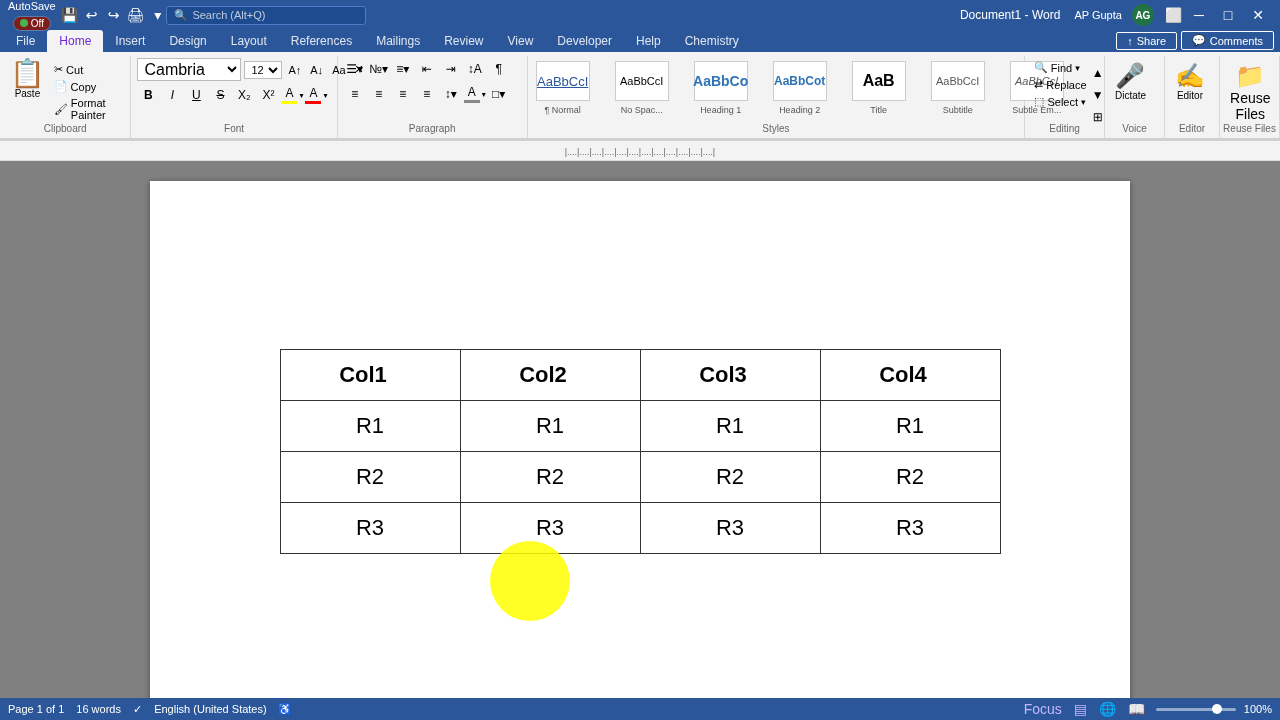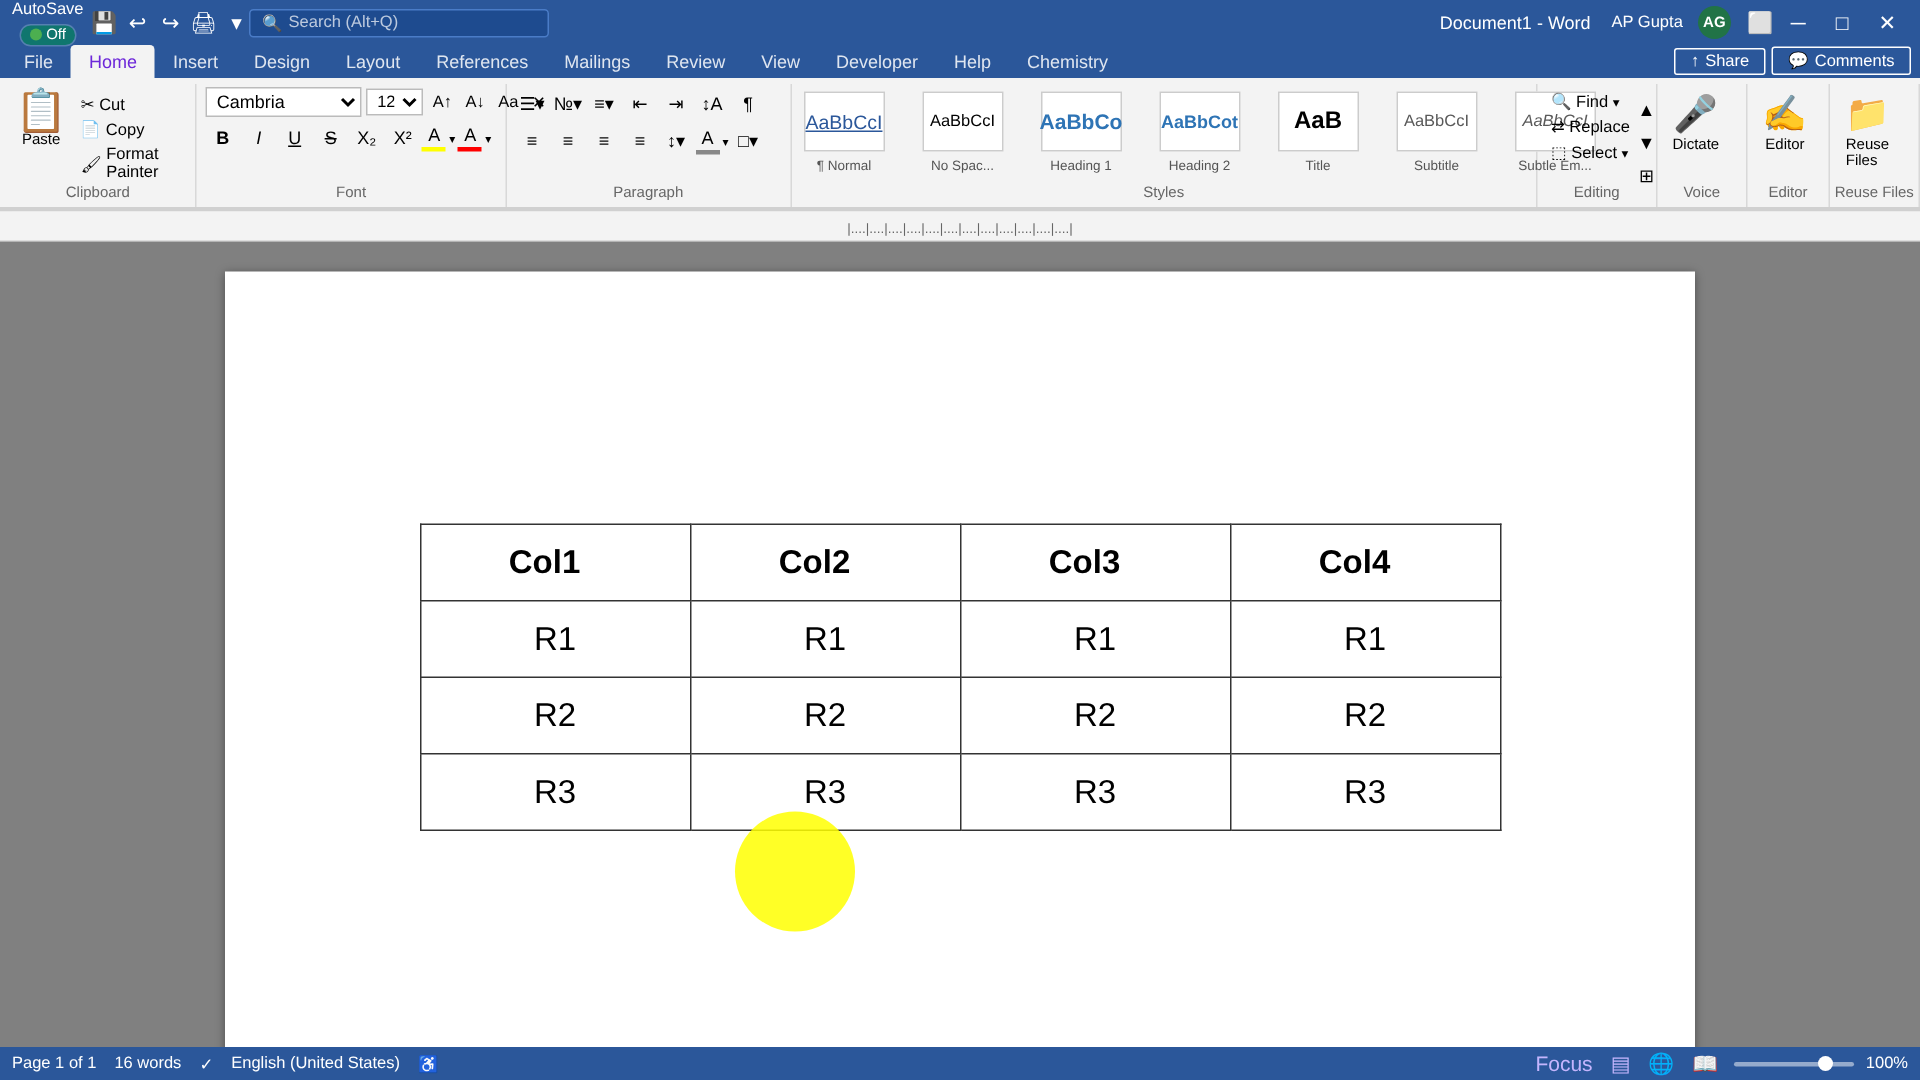--- a/index.html
+++ b/index.html
@@ -12,21 +12,21 @@
       display: flex;
       align-items: center;
       justify-content: space-between;
       padding: 0 8px;
       color: white;
     }
     #title-bar-left { display: flex; align-items: center; gap: 6px; }
     #title-bar-center { flex: 1; text-align: center; font-size: 12px; color: white; }
     #title-bar-right { display: flex; align-items: center; gap: 4px; }
     .autosave-area { display: flex; align-items: center; gap: 4px; font-size: 11px; flex-direction: column; }
-    .autosave-toggle { background: #0f766e; border: 1px solid #5580b0; border-radius: 10px; padding: 1px 6px; font-size: 10px; display: flex; align-items: center; gap: 3px; }
+    .autosave-toggle { background: #7f1d1d; border: 1px solid #5580b0; border-radius: 10px; padding: 1px 6px; font-size: 10px; display: flex; align-items: center; gap: 3px; }
     .toggle-dot { width: 8px; height: 8px; border-radius: 50%; background: #4caf50; }
     .win-btn { background: none; border: none; color: white; font-size: 14px; padding: 2px 8px; cursor: pointer; }
     .qs-icon { width: 16px; height: 16px; display: inline-flex; align-items: center; justify-content: center; color: white; font-size: 14px; }
     #search-bar {
       background: #1e4b8f;
       border: 1px solid #4a7cc7;
       border-radius: 3px;
       padding: 2px 8px;
       color: white;
       font-size: 11px;
@@ -53,21 +53,21 @@
     .ribbon-group { display: flex; flex-direction: column; align-items: flex-start; padding: 0 6px; border-right: 1px solid #d8d8d8; min-height: 82px; position: relative; }
     .ribbon-group-content { display: flex; align-items: flex-start; gap: 2px; flex: 1; padding-top: 2px; }
     .ribbon-group-label { font-size: 10px; color: #666; text-align: center; width: 100%; padding: 2px 0; position: absolute; bottom: 2px; left: 0; right: 0; }
 
     
     .paste-btn { display: flex; flex-direction: column; align-items: center; padding: 2px 4px; cursor: pointer; }
     .paste-icon { font-size: 28px; line-height: 1; }
     .clipboard-small { display: flex; flex-direction: column; gap: 2px; padding-top: 4px; }
     .small-btn { display: flex; align-items: center; gap: 3px; padding: 1px 3px; cursor: pointer; font-size: 11px; border-radius: 2px; }
     .font-row1 { display: flex; align-items: center; gap: 3px; }
-    .font-select { font-size: 12px; padding: 1px 2px; border: 1px solid #bbb; background: white; width: 104px; }
+    .font-select { font-size: 16px; padding: 1px 2px; border: 1px solid #bbb; background: white; width: 104px; }
     .font-size-select { font-size: 11px; padding: 1px 2px; border: 1px solid #bbb; background: white; width: 38px; }
     .font-size-btn { font-size: 11px; padding: 0 3px; cursor: pointer; border: none; background: none; }
     .font-row2 { display: flex; align-items: center; gap: 2px; }
     .fmt-btn { width: 22px; height: 22px; display: flex; align-items: center; justify-content: center; cursor: pointer; border: 1px solid transparent; border-radius: 2px; font-size: 12px; background: none; }
     .fmt-btn.bold { font-weight: bold; }
     .fmt-btn.italic { font-style: italic; }
     .fmt-btn.underline { text-decoration: underline; }
     .color-btn { display: flex; flex-direction: column; align-items: center; gap: 1px; cursor: pointer; }
     .color-bar { width: 16px; height: 3px; }
     .dropdown-arrow { font-size: 8px; }
@@ -391,21 +391,21 @@
           <span style="font-size:10px;">Editor</span>
         </div>
       </div>
       <span class="ribbon-group-label">Editor</span>
     </div>
 
     <div class="ribbon-group reuse-group" style="min-width:60px;">
       <div class="ribbon-group-content" style="flex-direction:column; align-items:center; padding-top:4px;">
         <div class="paste-btn">
           <span style="font-size:24px;">📁</span>
-          <span style="font-size:10px; text-align:left;">Reuse<br>Files</span>
+          <span style="font-size:14px; text-align:center;">Reuse<br>Files</span>
         </div>
       </div>
       <span class="ribbon-group-label">Reuse Files</span>
     </div>
 
   </div>
 </div>
 
 <div id="ruler">
   <svg width="100%" height="20">

